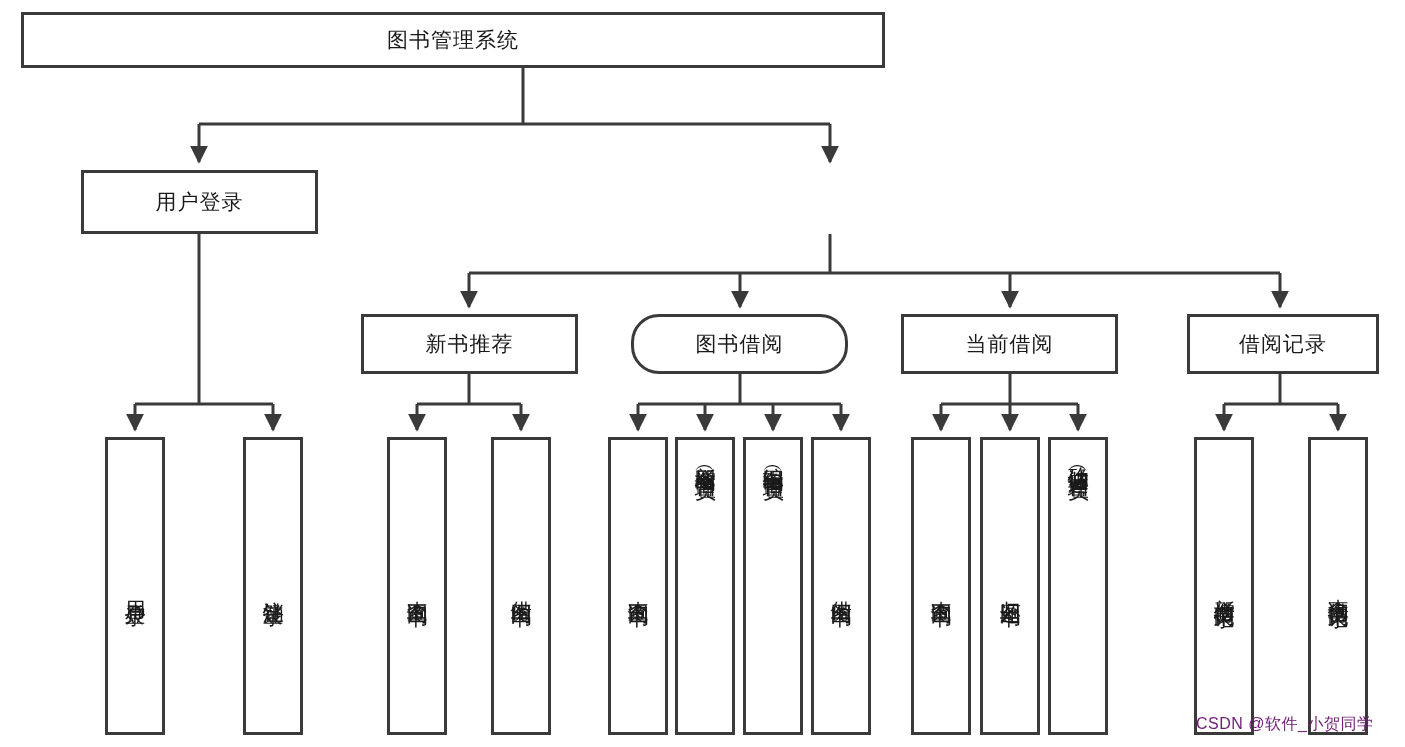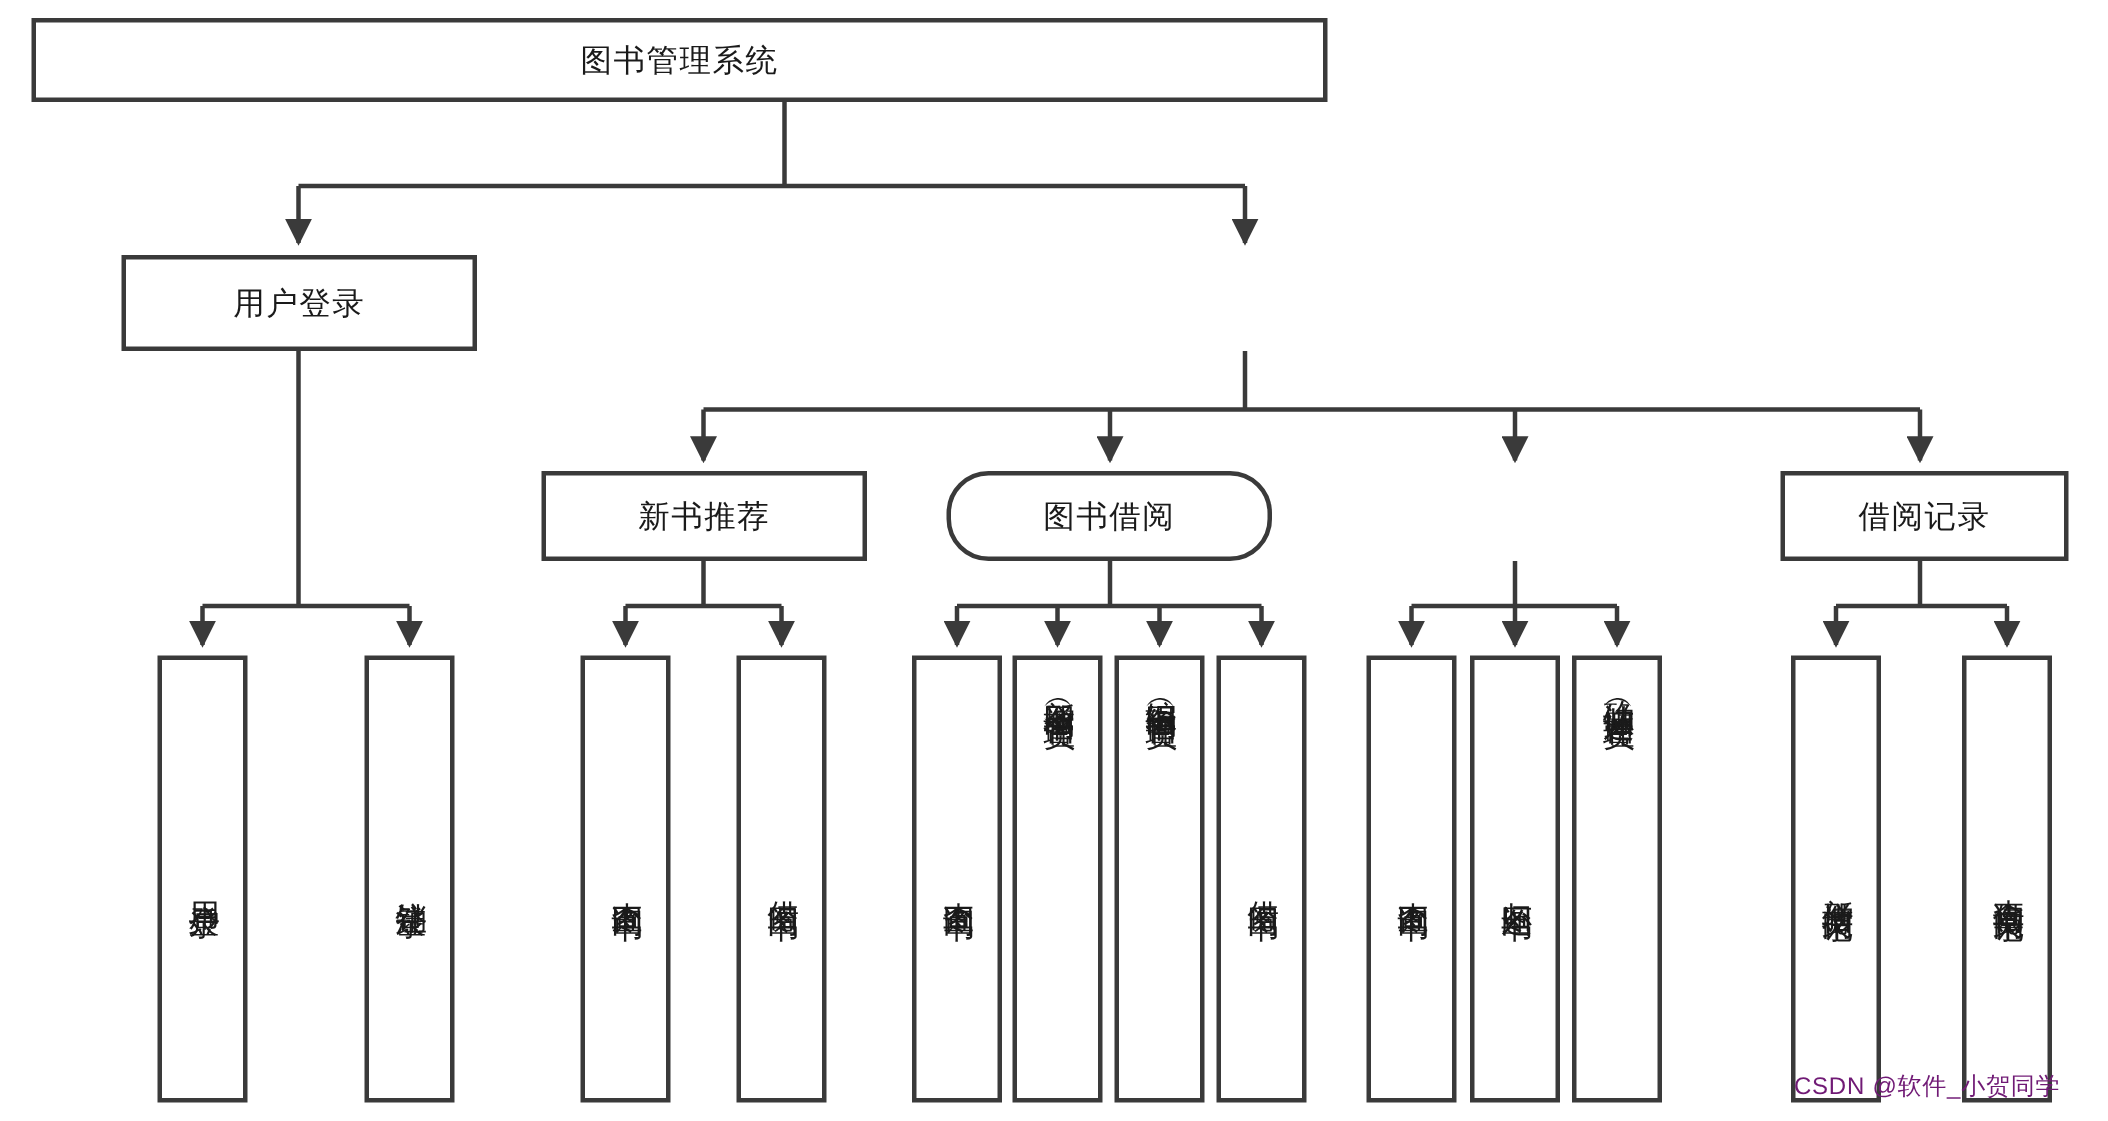--- a/index.html
+++ b/index.html
@@ -120,20 +120,21 @@
       <path d="M 1338 404 L 1338 430" marker-end="url(#arrow)"></path>
     </g>
   </svg>
 
   <div class="node h" style="left:21px;top:12px;width:864px;height:56px;">图书管理系统</div>
 
   <div class="node h" style="left:81px;top:170px;width:237px;height:64px;">用户登录</div>
 
   <div class="node h" style="left:361px;top:314px;width:217px;height:60px;">新书推荐</div>
   <div class="node h" style="left:631px;top:314px;width:217px;height:60px;border-radius:28px;">图书借阅</div>
+  <div class="node h" style="left:901px;top:314px;width:217px;height:60px;">当前借阅</div>
   <div class="node h" style="left:1187px;top:314px;width:192px;height:60px;">借阅记录</div>
 
   <div class="node leaf" style="left:105px;top:437px;width:60px;height:298px;">
     <span class="leaf-inner">
         <span class="vtext">用户登录</span>
       </span>
   </div>
   <div class="node leaf" style="left:243px;top:437px;width:60px;height:298px;">
     <span class="leaf-inner">
         <span class="vtext">注销登录</span>

